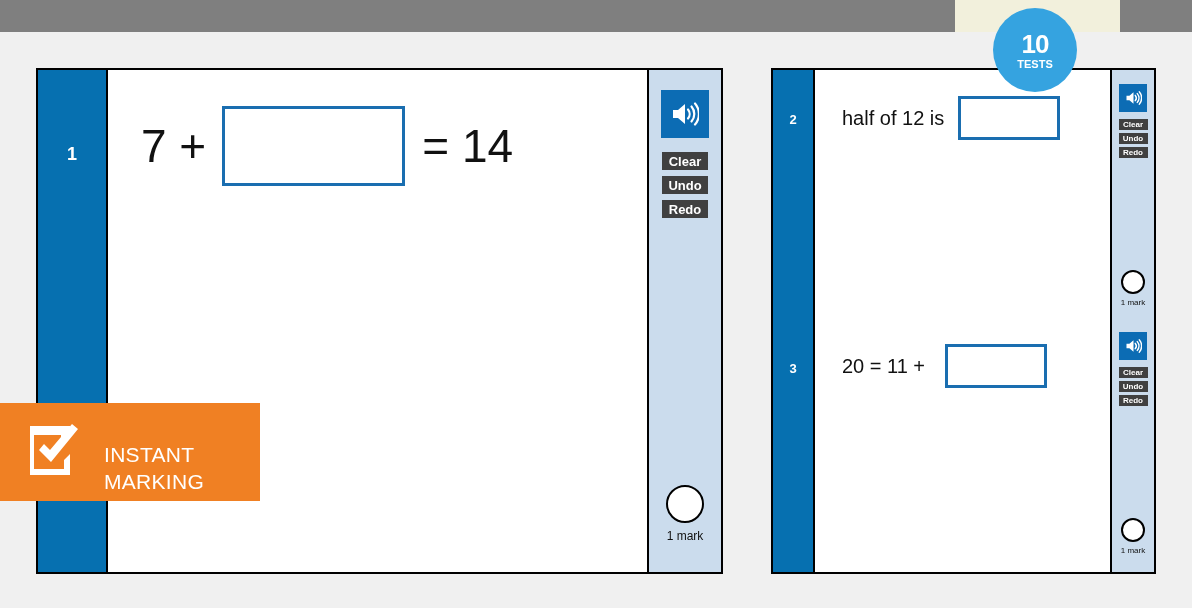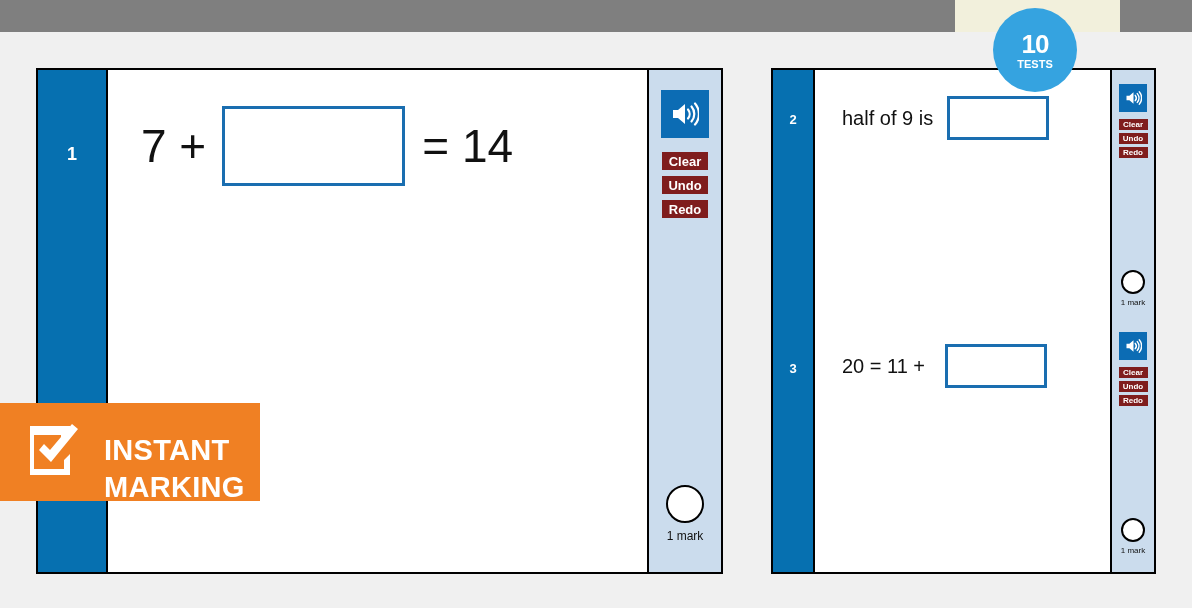--- a/index.html
+++ b/index.html
@@ -68,21 +68,21 @@
   
   .toolgroup { position: absolute; left: 0; width: 100%; }
   .speaker-btn {
     background: #0c6cb4;
     display: flex; align-items: center; justify-content: center;
     margin: 0 auto;
     cursor: pointer;
   }
   .speaker-btn svg { display: block; }
   .txt-btn {
-    background: #7f1d1d;
+    background: #404040;
     color: #ffffff;
     font-weight: bold;
     text-align: left;
     margin: 0 auto;
     line-height: 1;
     display: flex; align-items: center; justify-content: center;
     cursor: pointer;
   }
   .mark-block { position: absolute; left: 0; width: 100%; text-align: center; }
   .mark-circle {
@@ -132,22 +132,22 @@
     left: 0px; top: 403px;
     width: 260px; height: 98px;
     background: #f08023;
     display: flex; align-items: center;
     padding-left: 26px;
     gap: 22px;
   }
   #flag .flag-icon { flex: 0 0 auto; }
   #flag .flag-text {
     color: #ffffff;
-    font-weight: bold;
-    font-size: 29px;
+    font-weight: normal;
+    font-size: 21px;
     line-height: 1.28;
     letter-spacing: 0.3px;
     margin-top: 34px;
   }
 </style>
 </head>
 <body>
 
 <div id="stage">
 
@@ -199,21 +199,21 @@
   <div class="panel" id="panel-right">
 
     <div class="panel-numbers">
       <div class="qnum" style="top:42px;">2</div>
       <div class="qnum" style="top:291px;">3</div>
     </div>
 
     <div class="panel-body">
 
       <div class="qrow" style="left:27px; top:26px;">
-        <span class="qtext" style="margin-right:14px;">half of 9 is</span>
+        <span class="qtext" style="margin-right:14px;">half of 12 is</span>
         <span class="answer-box" style="width:102px; height:44px;"></span>
       </div>
 
       <div class="qrow" style="left:27px; top:274px;">
         <span class="qtext" style="margin-right:20px;">20 = 11 +</span>
         <span class="answer-box" style="width:102px; height:44px;"></span>
       </div>
 
     </div>
 

